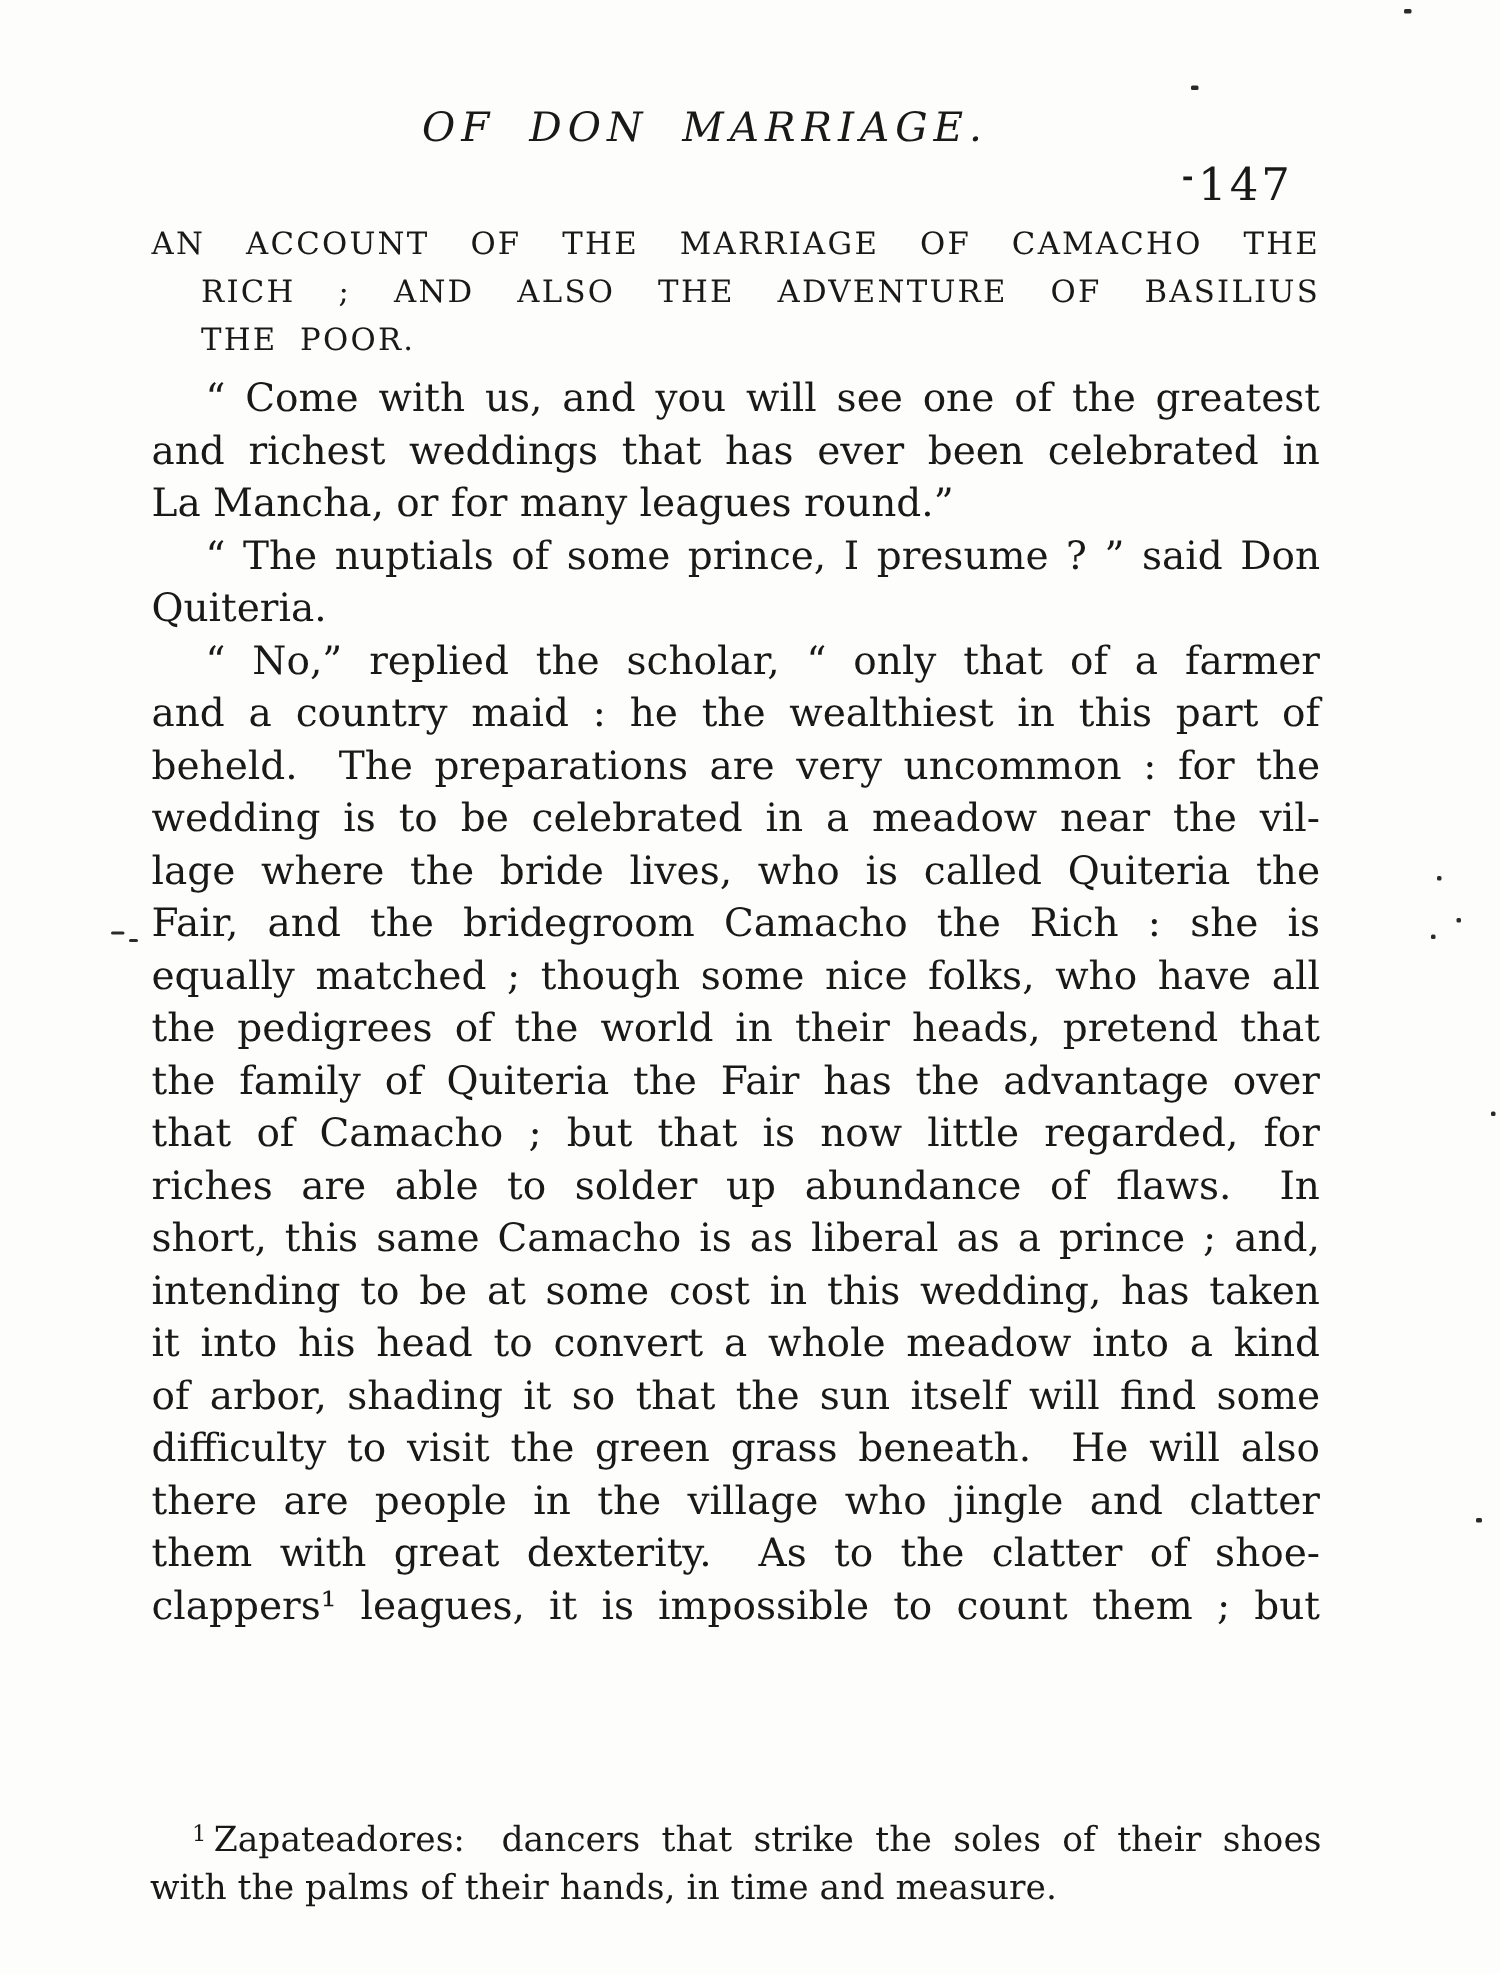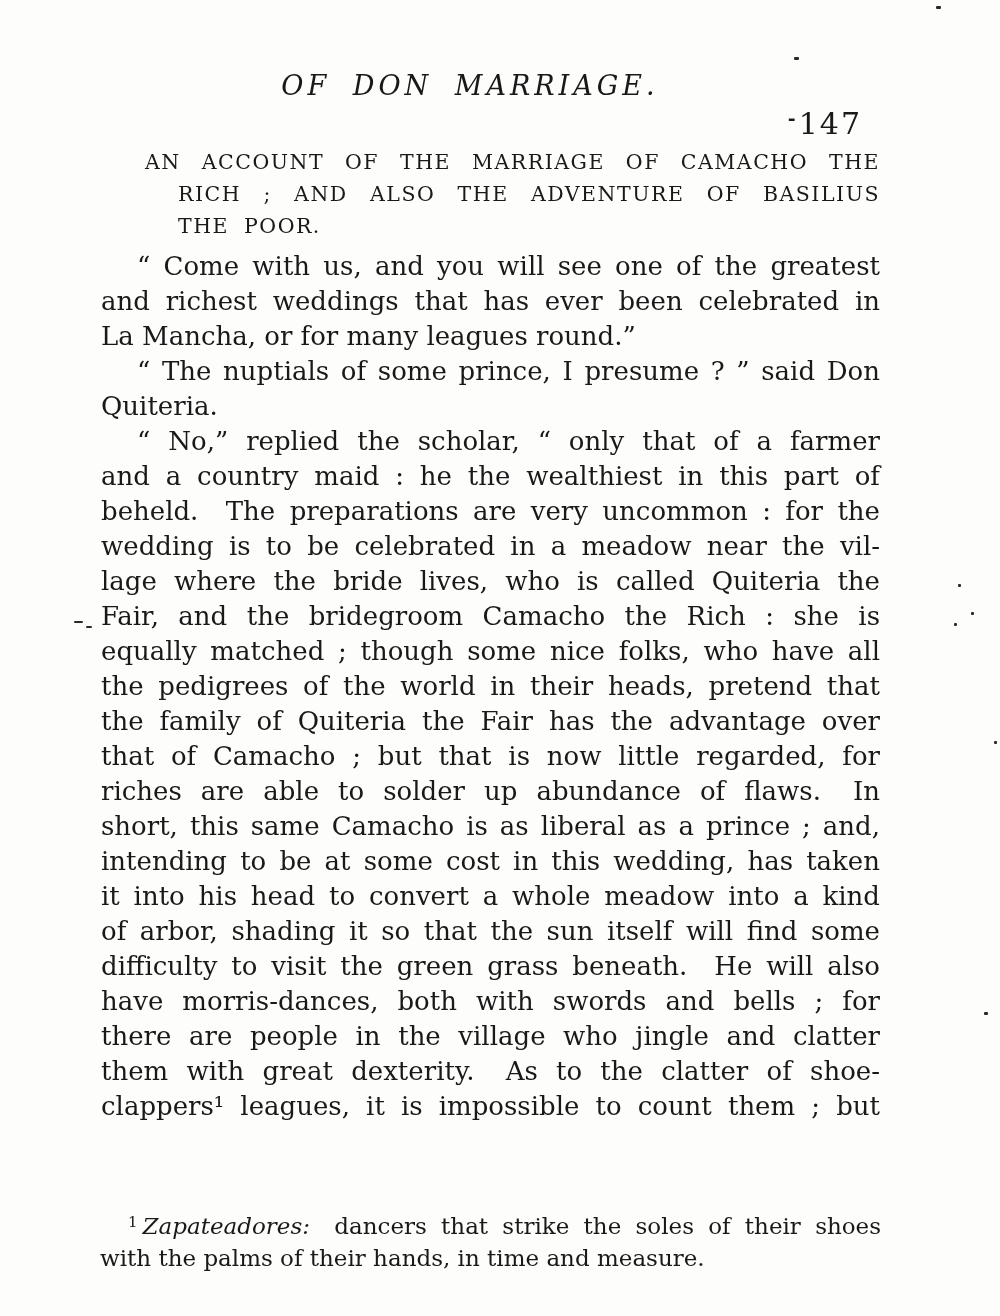--- a/index.html
+++ b/index.html
@@ -39,21 +39,21 @@
     font-weight:bold;
   }
   
   .chapter-heading{
     position:absolute;top:146px;left:101px;width:779px;
     font-size:20.5px;
     line-height:32px;
     letter-spacing:1.5px;
     word-spacing:7px;
   }
-  .h-line{white-space:normal;margin-left:44px;}
+  .h-line{white-space:normal;}
   .h-line.ind{padding-left:33px;}
   .just{text-align:justify;text-align-last:justify;}
   
   .body-text{
     position:absolute;top:249px;left:101px;width:779px;
     font-size:26px;
     line-height:35px;
   }
   .b-line{white-space:normal;}
   .b-line.first{text-indent:36px;}
@@ -62,21 +62,21 @@
     position:absolute;top:1206px;left:100px;width:781px;
     font-size:23px;
     line-height:32px;
   }
   .fn-first{text-indent:28px;}
   .fn-marker{
     font-size:15px;
     vertical-align:7px;
     margin-right:5px;
   }
-  .fn-term{font-style:italic;margin-right:10px;}
+  .fn-term{margin-right:10px;}
   
   .artifact{position:absolute;background:#2a2a2a;border-radius:1px;}
   .a1{left:74px;top:621px;width:9px;height:2px;}
   .a2{left:86px;top:626px;width:6px;height:2px;}
   .a3{left:794px;top:57px;width:5px;height:3px;}
   .a4{left:936px;top:6px;width:5px;height:3px;}
   .a5{left:958px;top:584px;width:3px;height:3px;}
   .a6{left:971px;top:612px;width:3px;height:3px;}
   .a7{left:954px;top:623px;width:3px;height:3px;}
   .a8{left:994px;top:741px;width:3px;height:3px;}
@@ -113,21 +113,20 @@
       <div class="b-line just">equally matched ; though some nice folks, who have all</div>
       <div class="b-line just">the pedigrees of the world in their heads, pretend that</div>
       <div class="b-line just">the family of Quiteria the Fair has the advantage over</div>
       <div class="b-line just">that of Camacho ; but that is now little regarded, for</div>
       <div class="b-line just">riches are able to solder up abundance of flaws.  In</div>
       <div class="b-line just">short, this same Camacho is as liberal as a prince ; and,</div>
       <div class="b-line just">intending to be at some cost in this wedding, has taken</div>
       <div class="b-line just">it into his head to convert a whole meadow into a kind</div>
       <div class="b-line just">of arbor, shading it so that the sun itself will find some</div>
       <div class="b-line just">difficulty to visit the green grass beneath.  He will also</div>
-      <div class="b-line just">have morris-dances, both with swords and bells ; for</div>
       <div class="b-line just">there are people in the village who jingle and clatter</div>
       <div class="b-line just">them with great dexterity.  As to the clatter of shoe-</div>
       <div class="b-line just">clappers¹ leagues, it is impossible to count them ; but</div>
     </section>
 
   <footer class="footnote">
     <div class="fn-line fn-first just"><span class="fn-marker">1</span><span class="fn-term">Zapateadores:</span> <span>dancers that strike the soles of their shoes</span></div>
     <div class="fn-line">with the palms of their hands, in time and measure.</div>
   </footer>
 

